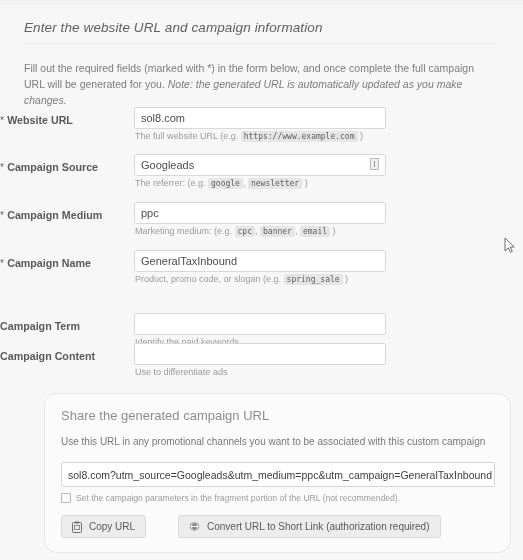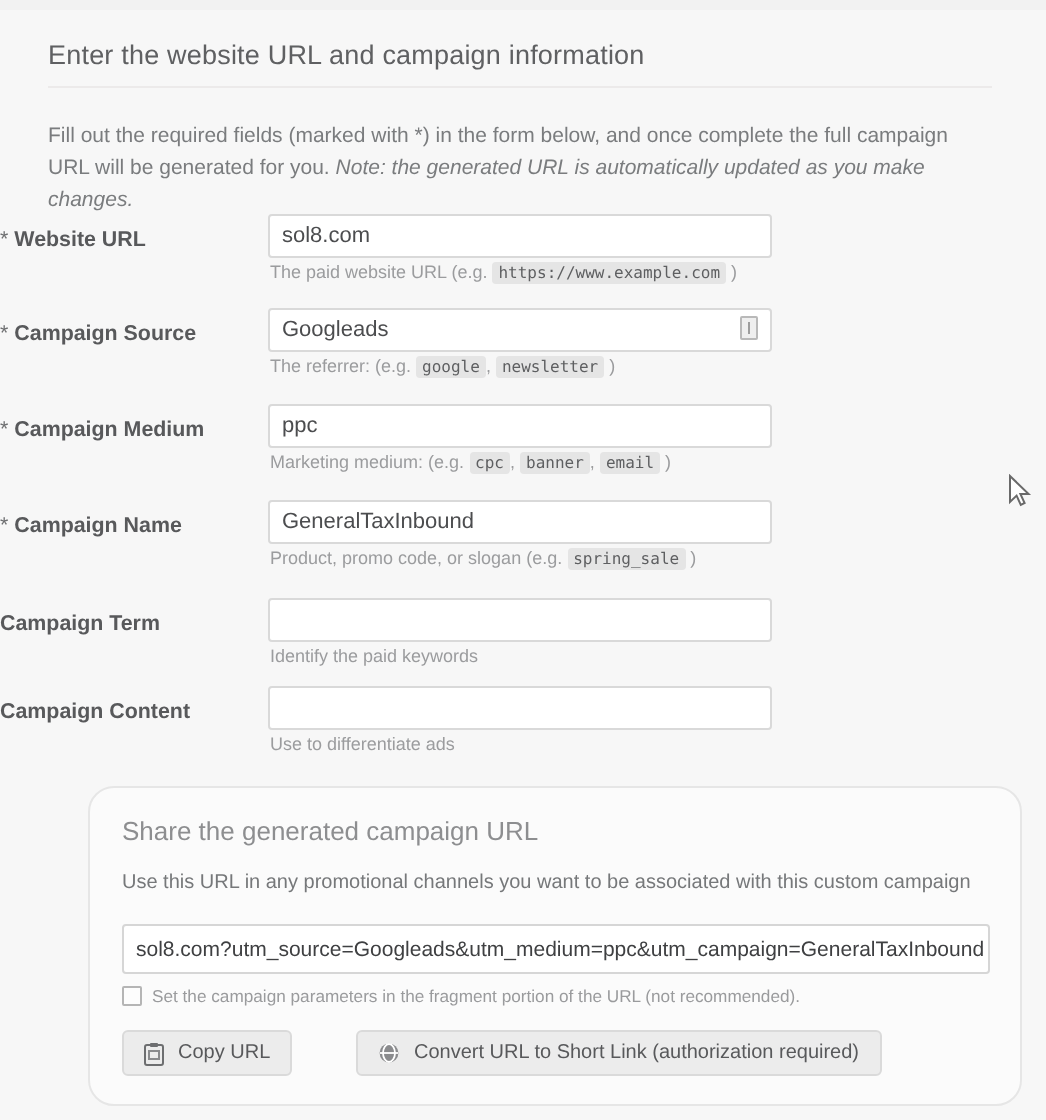--- a/index.html
+++ b/index.html
@@ -34,20 +34,21 @@
 
   
   .panel-heading {
     position: absolute;
     top: 15px;
     left: 24px;
     width: 470px;
     font-size: 13.5px;
     color: #5f6062;
     letter-spacing: .1px;
+    font-style: italic;
   }
   .heading-rule {
     position: absolute;
     top: 38px;
     left: 24px;
     width: 472px;
     height: 1px;
     background: #eceaea;
   }
 
@@ -254,21 +255,21 @@
   <div class="intro">
     <span>Fill out the required fields (marked with *) in the form below, and once complete the full campaign URL will be generated for you. </span><em>Note: the generated URL is automatically updated as you make changes.</em>
   </div>
 
   <div class="form-row" style="top:101px;">
     <div class="field-label">
       <span class="req-star">*</span><span>Website URL</span>
     </div>
     <input class="field-input tall" value="sol8.com" style="">
     <div class="field-hint">
-      <span>The paid website URL (e.g. </span><span class="code">https://www.example.com</span><span> )</span>
+      <span>The full website URL (e.g. </span><span class="code">https://www.example.com</span><span> )</span>
     </div>
   </div>
 
   <div class="form-row" style="top:148px;">
     <div class="field-label">
       <span class="req-star">*</span><span>Campaign Source</span>
     </div>
     <input class="field-input tall has-icon" value="Googleads" style="">
     <div class="input-inner-icon"></div>
     <div class="field-hint">
@@ -289,21 +290,21 @@
   <div class="form-row" style="top:244px;">
     <div class="field-label">
       <span class="req-star">*</span><span>Campaign Name</span>
     </div>
     <input class="field-input tall" value="GeneralTaxInbound" style="">
     <div class="field-hint">
       <span>Product, promo code, or slogan (e.g. </span><span class="code">spring_sale</span><span> )</span>
     </div>
   </div>
 
-  <div class="form-row" style="top:293px;">
+  <div class="form-row" style="top:307px;">
     <div class="field-label">
       <span>Campaign Term</span>
     </div>
     <input class="field-input tall" value="" style="">
     <div class="field-hint">
       <span>Identify the paid keywords</span>
     </div>
   </div>
 
   <div class="form-row" style="top:337px;">

